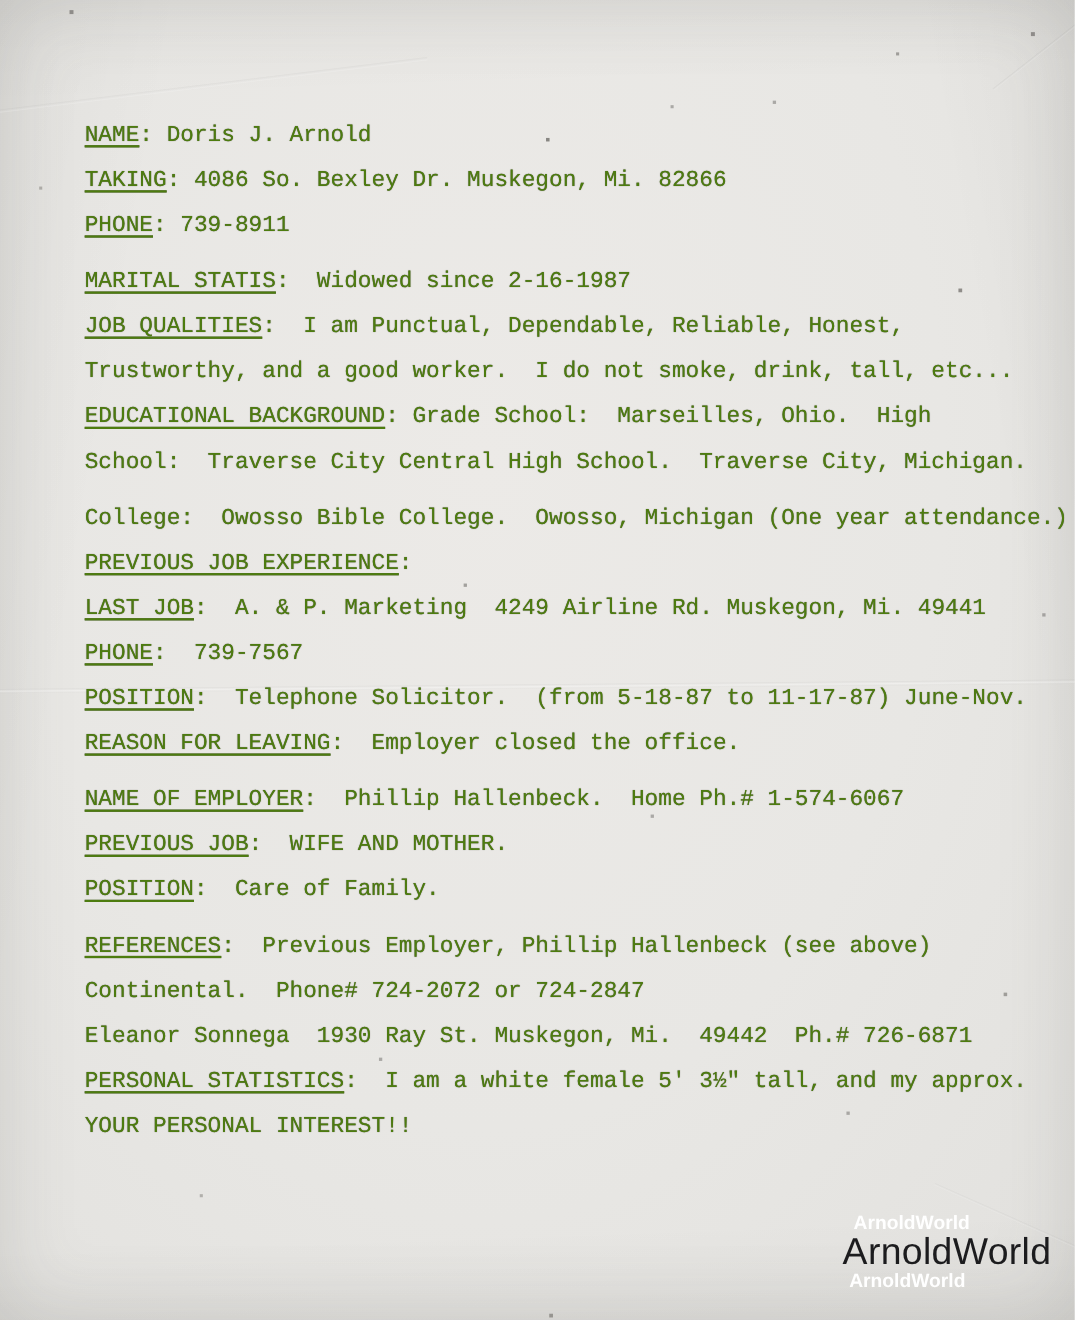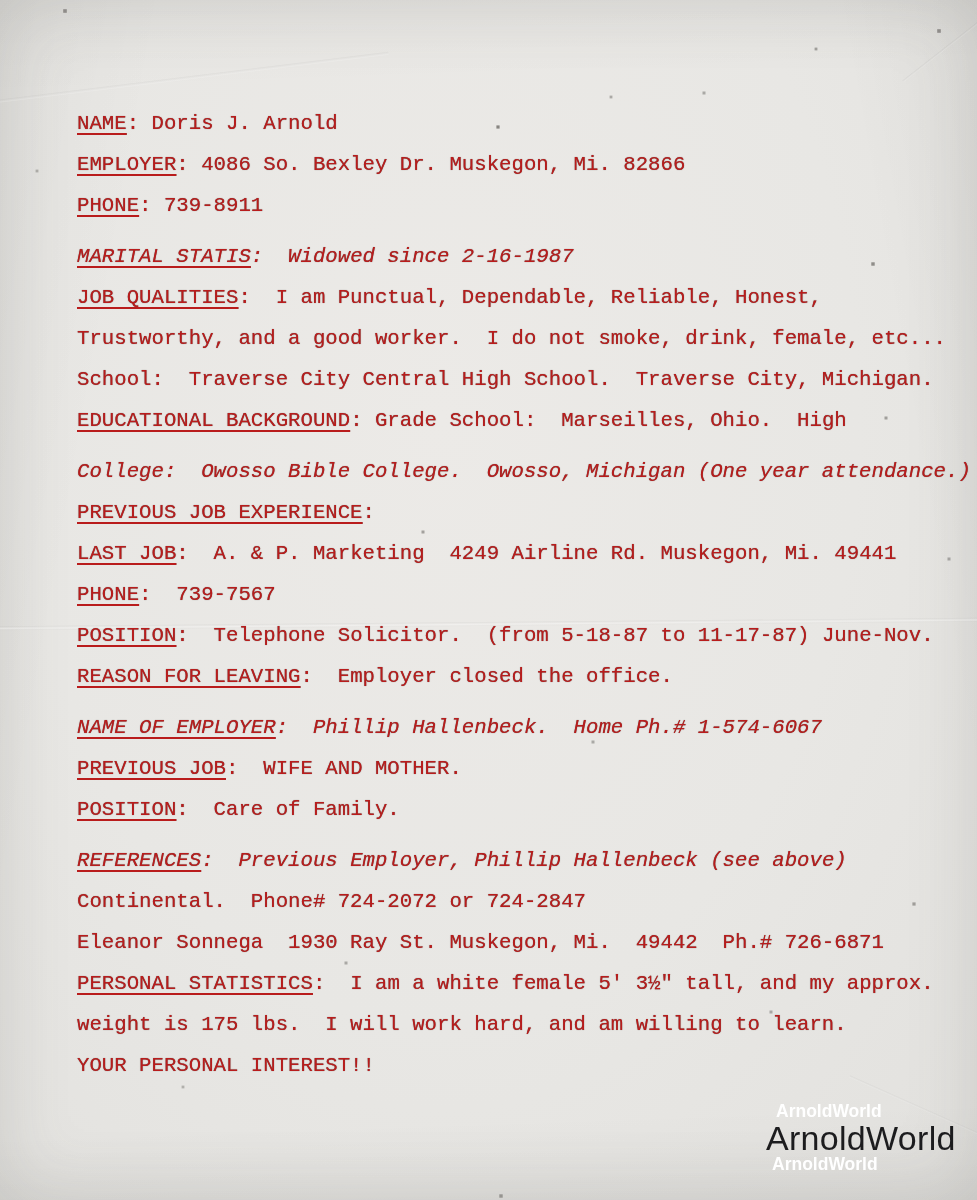--- a/index.html
+++ b/index.html
@@ -57,25 +57,25 @@
       913px 903px 0 0.6px rgba(55,52,48,0.4),
       345px 962px 0 0.5px rgba(55,52,48,0.35),
       770px 1011px 0 0.5px rgba(55,52,48,0.35),
       182px 1086px 0 0.4px rgba(55,52,48,0.3),
       500px 1195px 0 0.7px rgba(55,52,48,0.4);
   }
   .doc {
     position:absolute; inset:0;
     padding:103px 0 0 77px;
     font-size:20.7px; line-height:41px;
-    color:#b91c1c;
+    color:#4d7c0f;
     text-shadow:0 0 0.8px rgba(51,48,43,0.8);
   }
   .ln { white-space:pre; }
-  .g10 { margin-top:10px;font-style:italic; }
+  .g10 { margin-top:10px; }
   .g7  { margin-top:7px; }
   .lbl {
     text-decoration:underline;
     text-underline-offset:4px;
     text-decoration-thickness:1.8px;
   }
   .wm-small {
     position:absolute; font-family:"Liberation Sans", sans-serif;
     font-weight:bold; font-size:17.5px; line-height:1;
   }
@@ -92,39 +92,38 @@
 
 <div class="vignette"></div>
 <div class="crease crease-d1"></div>
 <div class="crease crease-d2"></div>
 <div class="crease crease-h"></div>
 <div class="crease crease-d3"></div>
 <div class="specks"></div>
 
 <div class="doc">
   <div class="ln"><span class="lbl">NAME</span><span>: Doris J. Arnold</span></div>
-  <div class="ln"><span class="lbl">EMPLOYER</span><span>: 4086 So. Bexley Dr. Muskegon, Mi. 82866</span></div>
+  <div class="ln"><span class="lbl">TAKING</span><span>: 4086 So. Bexley Dr. Muskegon, Mi. 82866</span></div>
   <div class="ln"><span class="lbl">PHONE</span><span>: 739-8911</span></div>
   <div class="ln g10"><span class="lbl">MARITAL STATIS</span><span>:  Widowed since 2-16-1987</span></div>
   <div class="ln"><span class="lbl">JOB QUALITIES</span><span>:  I am Punctual, Dependable, Reliable, Honest,</span></div>
-  <div class="ln"><span class="lbl"></span><span>Trustworthy, and a good worker.  I do not smoke, drink, female, etc...</span></div>
+  <div class="ln"><span class="lbl"></span><span>Trustworthy, and a good worker.  I do not smoke, drink, tall, etc...</span></div>
+  <div class="ln"><span class="lbl">EDUCATIONAL BACKGROUND</span><span>: Grade School:  Marseilles, Ohio.  High</span></div>
   <div class="ln"><span class="lbl"></span><span>School:  Traverse City Central High School.  Traverse City, Michigan.</span></div>
-  <div class="ln"><span class="lbl">EDUCATIONAL BACKGROUND</span><span>: Grade School:  Marseilles, Ohio.  High</span></div>
   <div class="ln g10"><span class="lbl"></span><span>College:  Owosso Bible College.  Owosso, Michigan (One year attendance.)</span></div>
   <div class="ln"><span class="lbl">PREVIOUS JOB EXPERIENCE</span><span>:</span></div>
   <div class="ln"><span class="lbl">LAST JOB</span><span>:  A. &amp; P. Marketing  4249 Airline Rd. Muskegon, Mi. 49441</span></div>
   <div class="ln"><span class="lbl">PHONE</span><span>:  739-7567</span></div>
   <div class="ln"><span class="lbl">POSITION</span><span>:  Telephone Solicitor.  (from 5-18-87 to 11-17-87) June-Nov.</span></div>
   <div class="ln"><span class="lbl">REASON FOR LEAVING</span><span>:  Employer closed the office.</span></div>
   <div class="ln g10"><span class="lbl">NAME OF EMPLOYER</span><span>:  Phillip Hallenbeck.  Home Ph.# 1-574-6067</span></div>
   <div class="ln"><span class="lbl">PREVIOUS JOB</span><span>:  WIFE AND MOTHER.</span></div>
   <div class="ln"><span class="lbl">POSITION</span><span>:  Care of Family.</span></div>
   <div class="ln g10"><span class="lbl">REFERENCES</span><span>:  Previous Employer, Phillip Hallenbeck (see above)</span></div>
   <div class="ln"><span class="lbl"></span><span>Continental.  Phone# 724-2072 or 724-2847</span></div>
   <div class="ln"><span class="lbl"></span><span>Eleanor Sonnega  1930 Ray St. Muskegon, Mi.  49442  Ph.# 726-6871</span></div>
   <div class="ln"><span class="lbl">PERSONAL STATISTICS</span><span>:  I am a white female 5' 3½" tall, and my approx.</span></div>
-  <div class="ln"><span class="lbl"></span><span>weight is 175 lbs.  I will work hard, and am willing to learn.</span></div>
   <div class="ln"><span class="lbl"></span><span>YOUR PERSONAL INTEREST!!</span></div>
 </div>
 
 <div id="wm-top" class="wm-small" title="ArnoldWorld" style="color: rgb(255, 255, 255);">ArnoldWorld</div>
 <div id="wm-mid" class="wm-large" style="color: rgb(28, 28, 30);">ArnoldWorld</div>
 <div id="wm-bottom" class="wm-small" style="color: rgb(255, 255, 255);">ArnoldWorld</div>
 
 </body></html>

